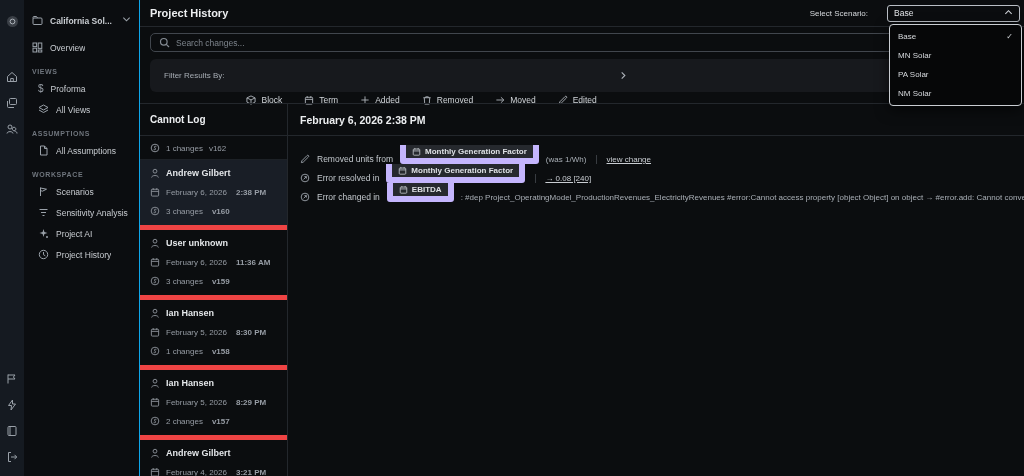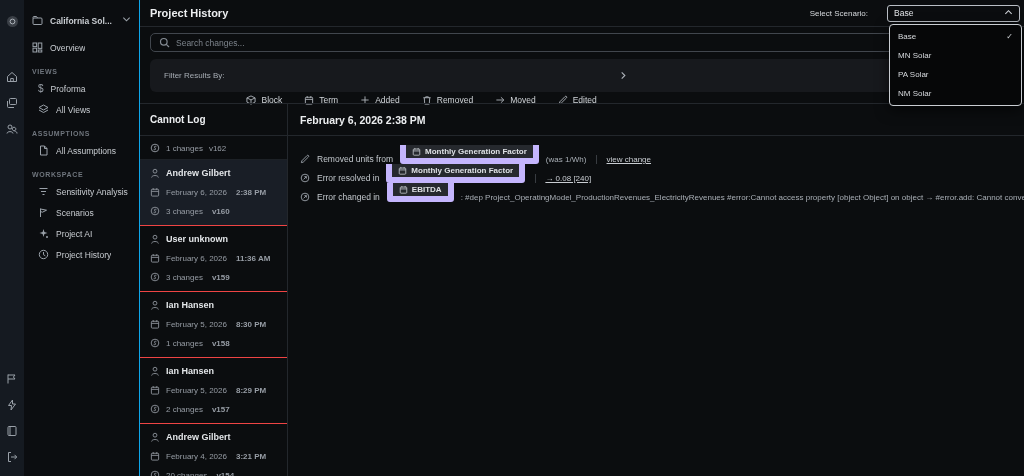--- a/index.html
+++ b/index.html
@@ -55,21 +55,21 @@
   .panes { position:absolute; top:103px; left:0; right:0; bottom:0; display:flex;
     border-top:1px solid #23272c; }
   .changelog { width:148px; border-right:1px solid #23272c; display:flex; flex-direction:column; overflow:hidden; }
   .pane-header { height:32px; display:flex; align-items:center; padding:0 10px;
     border-bottom:1px solid #23272c; font-size:10px; font-weight:700; color:#eceef0; flex-shrink:0; }
   .detail { flex:1; overflow:hidden; display:flex; flex-direction:column; }
   .detail .pane-header { padding-left:12px; font-size:10.5px; }
 
   .partial-row { display:flex; align-items:center; gap:6px; padding:7px 10px 6px;
     border-bottom:1px solid #1d2126; font-size:8px; color:#979da5; cursor:pointer; }
-  .entry { padding:8px 10px 9px; border-bottom:1px solid #ef4444; cursor:pointer; }
+  .entry { padding:8px 10px 9px; border-bottom:5px solid #ef4444; cursor:pointer; }
   .entry.selected { background:#191e26; }
   .eline { display:flex; align-items:center; gap:6px; }
   .user-line { font-size:9px; font-weight:600; color:#e3e6e9; }
   .user-line svg, .meta-line svg { color:#8d939b; flex-shrink:0; }
   .meta-line { font-size:8px; color:#979da5; margin-top:9px; }
   .meta-line .t2 { margin-left:3px;font-weight:bold; }
 
   .detail-rows { padding:9px 0 0 12px; }
   .drow { display:flex; align-items:flex-end; gap:7px; height:19px; white-space:nowrap;
     overflow:hidden; font-size:8.5px; color:#c3c8cd; }
@@ -288,29 +288,29 @@
     <div class="side-row indent">
       <svg width="11" height="11" viewBox="0 0 11 11">
           <use href="#i-doc"></use>
         </svg>
       <span class="lbl">All Assumptions</span>
     </div>
 
     <div class="section-title">WORKSPACE</div>
     <div class="side-row indent">
       <svg width="11" height="11" viewBox="0 0 11 11">
+          <use href="#i-flagp"></use>
+        </svg>
+      <span class="lbl">Scenarios</span>
+    </div>
+    <div class="side-row indent">
+      <svg width="11" height="11" viewBox="0 0 11 11">
           <use href="#i-filter"></use>
         </svg>
       <span class="lbl">Sensitivity Analysis</span>
-    </div>
-    <div class="side-row indent">
-      <svg width="11" height="11" viewBox="0 0 11 11">
-          <use href="#i-flagp"></use>
-        </svg>
-      <span class="lbl">Scenarios</span>
     </div>
     <div class="side-row indent">
       <svg width="11" height="11" viewBox="0 0 11 11">
           <use href="#i-spark"></use>
         </svg>
       <span class="lbl">Project AI</span>
     </div>
     <div class="side-row indent">
       <svg width="11" height="11" viewBox="0 0 11 11">
           <use href="#i-clock"></use>

